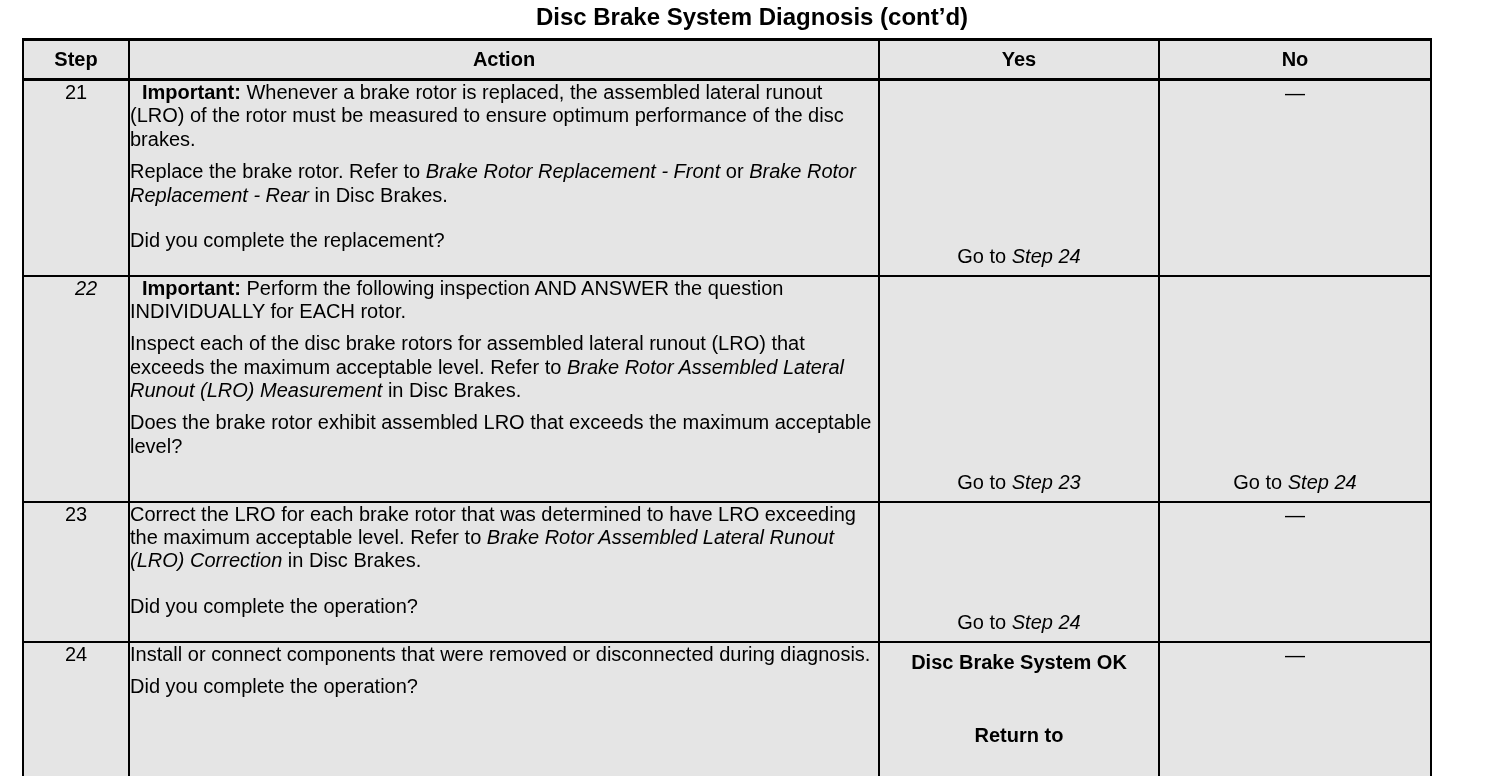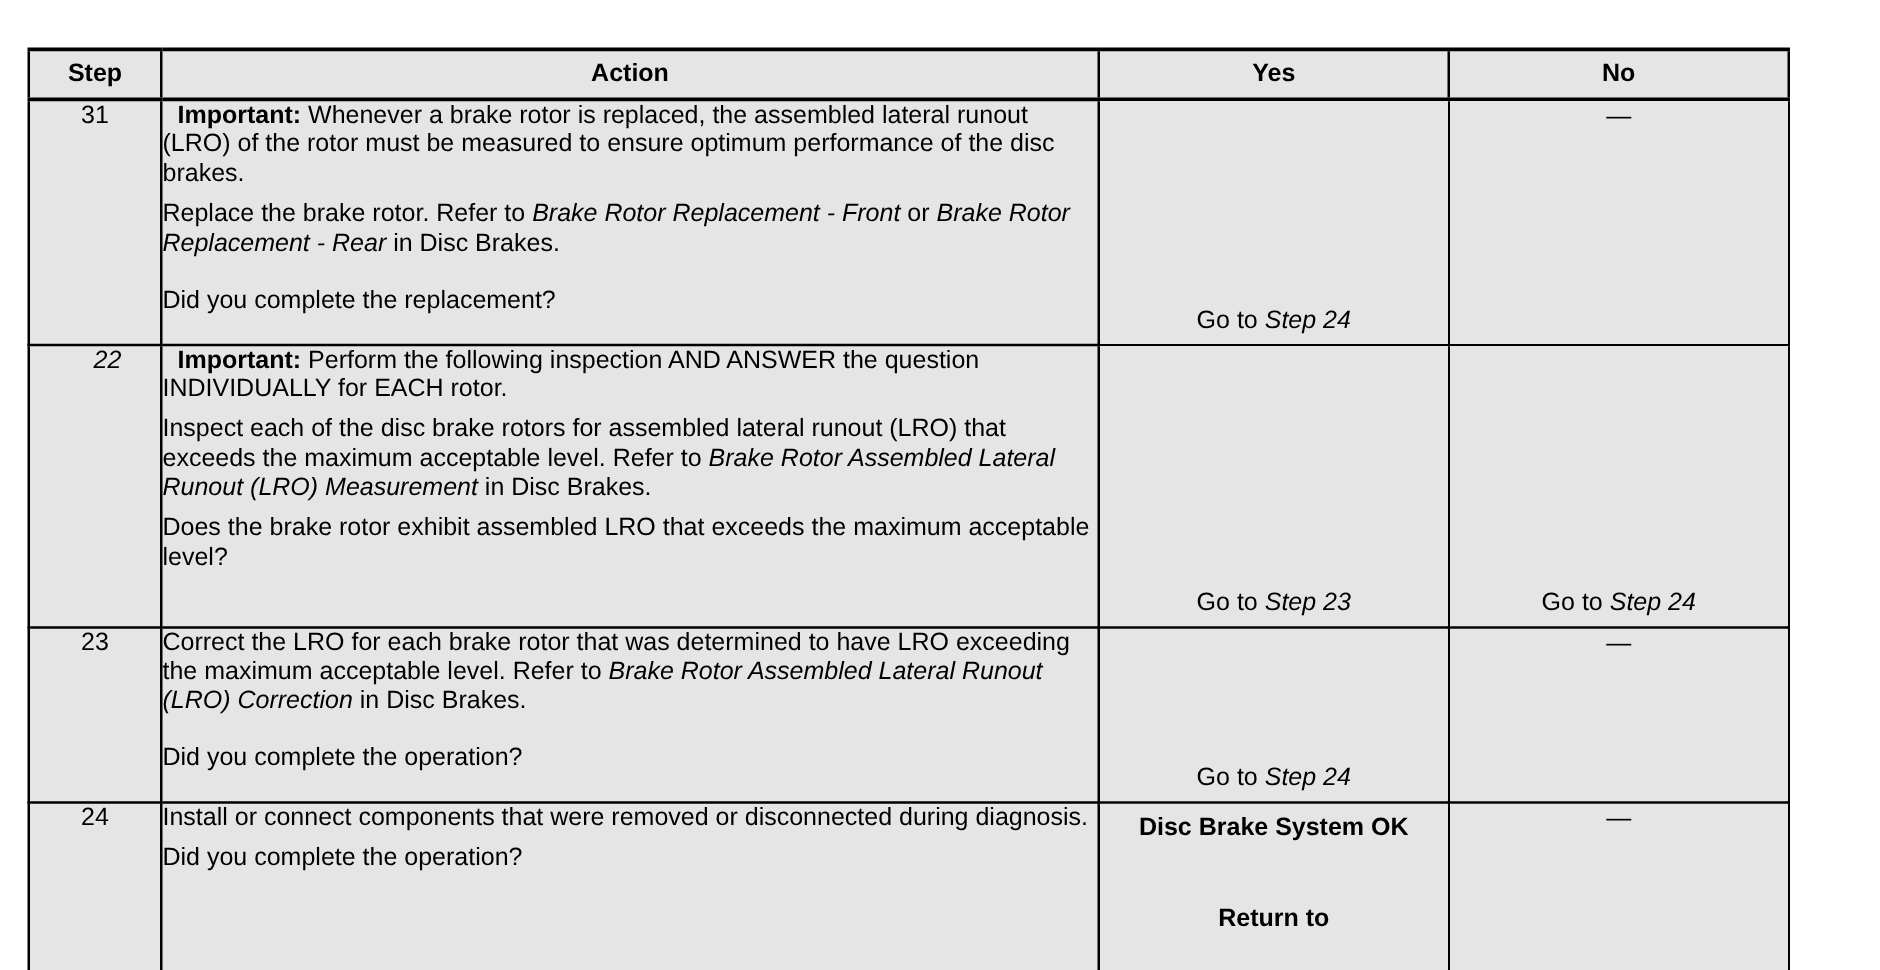--- a/index.html
+++ b/index.html
@@ -121,41 +121,42 @@
   .r21 { height: 196px; }
   .r22 { height: 226px; }
   .r23 { height: 140px; }
   .r24 { height: 96px; }
 </style>
 </head>
 <body>
 
 <div class="page">
 
+  <div class="doc-title">Disc Brake System Diagnosis  (cont’d)</div>
 
   <div class="table-wrap">
     <table class="diag">
       <colgroup>
         <col class="col-step">
         <col class="col-action">
         <col class="col-yes">
         <col class="col-no">
       </colgroup>
       <thead>
         <tr>
           <th>Step</th>
           <th>Action</th>
           <th>Yes</th>
           <th>No</th>
         </tr>
       </thead>
       <tbody>
 
         <tr class="r21">
-          <td class="cell-step">31</td>
+          <td class="cell-step">21</td>
           <td class="cell-action">
             <p><b>Important:</b><span> Whenever a brake rotor is replaced, the assembled lateral runout (LRO) of the rotor must be measured to ensure optimum performance of the disc brakes.</span></p>
             <p><span>Replace the brake rotor. Refer to </span><i>Brake Rotor Replacement - Front</i><span> or </span><i>Brake Rotor Replacement - Rear</i><span> in Disc Brakes.</span></p>
             <p class="gap-before last">Did you complete the replacement?</p>
           </td>
           <td class="cell-yes">
             <div class="bottom-line"><span>Go to </span><i>Step 24</i></div>
           </td>
           <td class="cell-no">
             <div class="dash-wrap">—</div>

